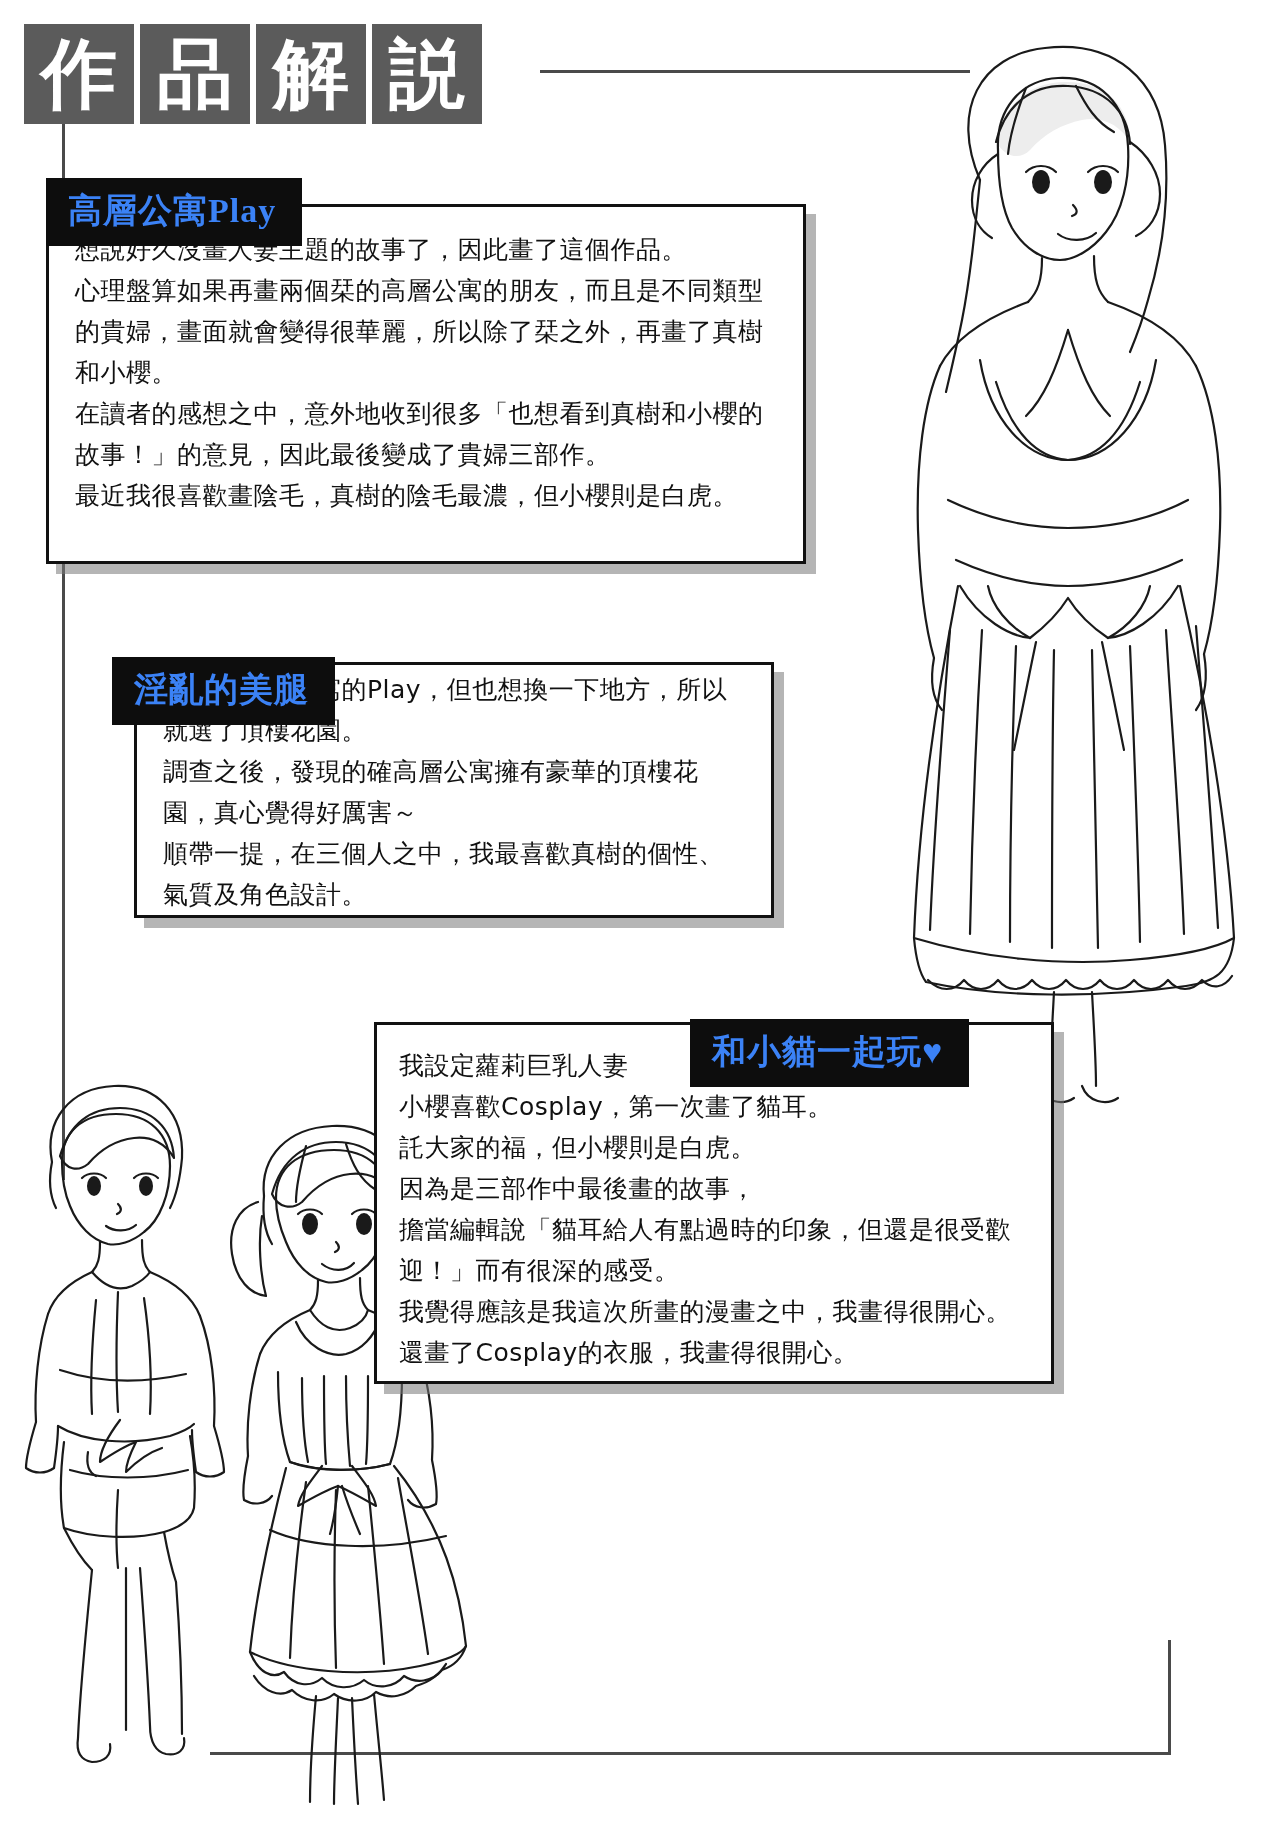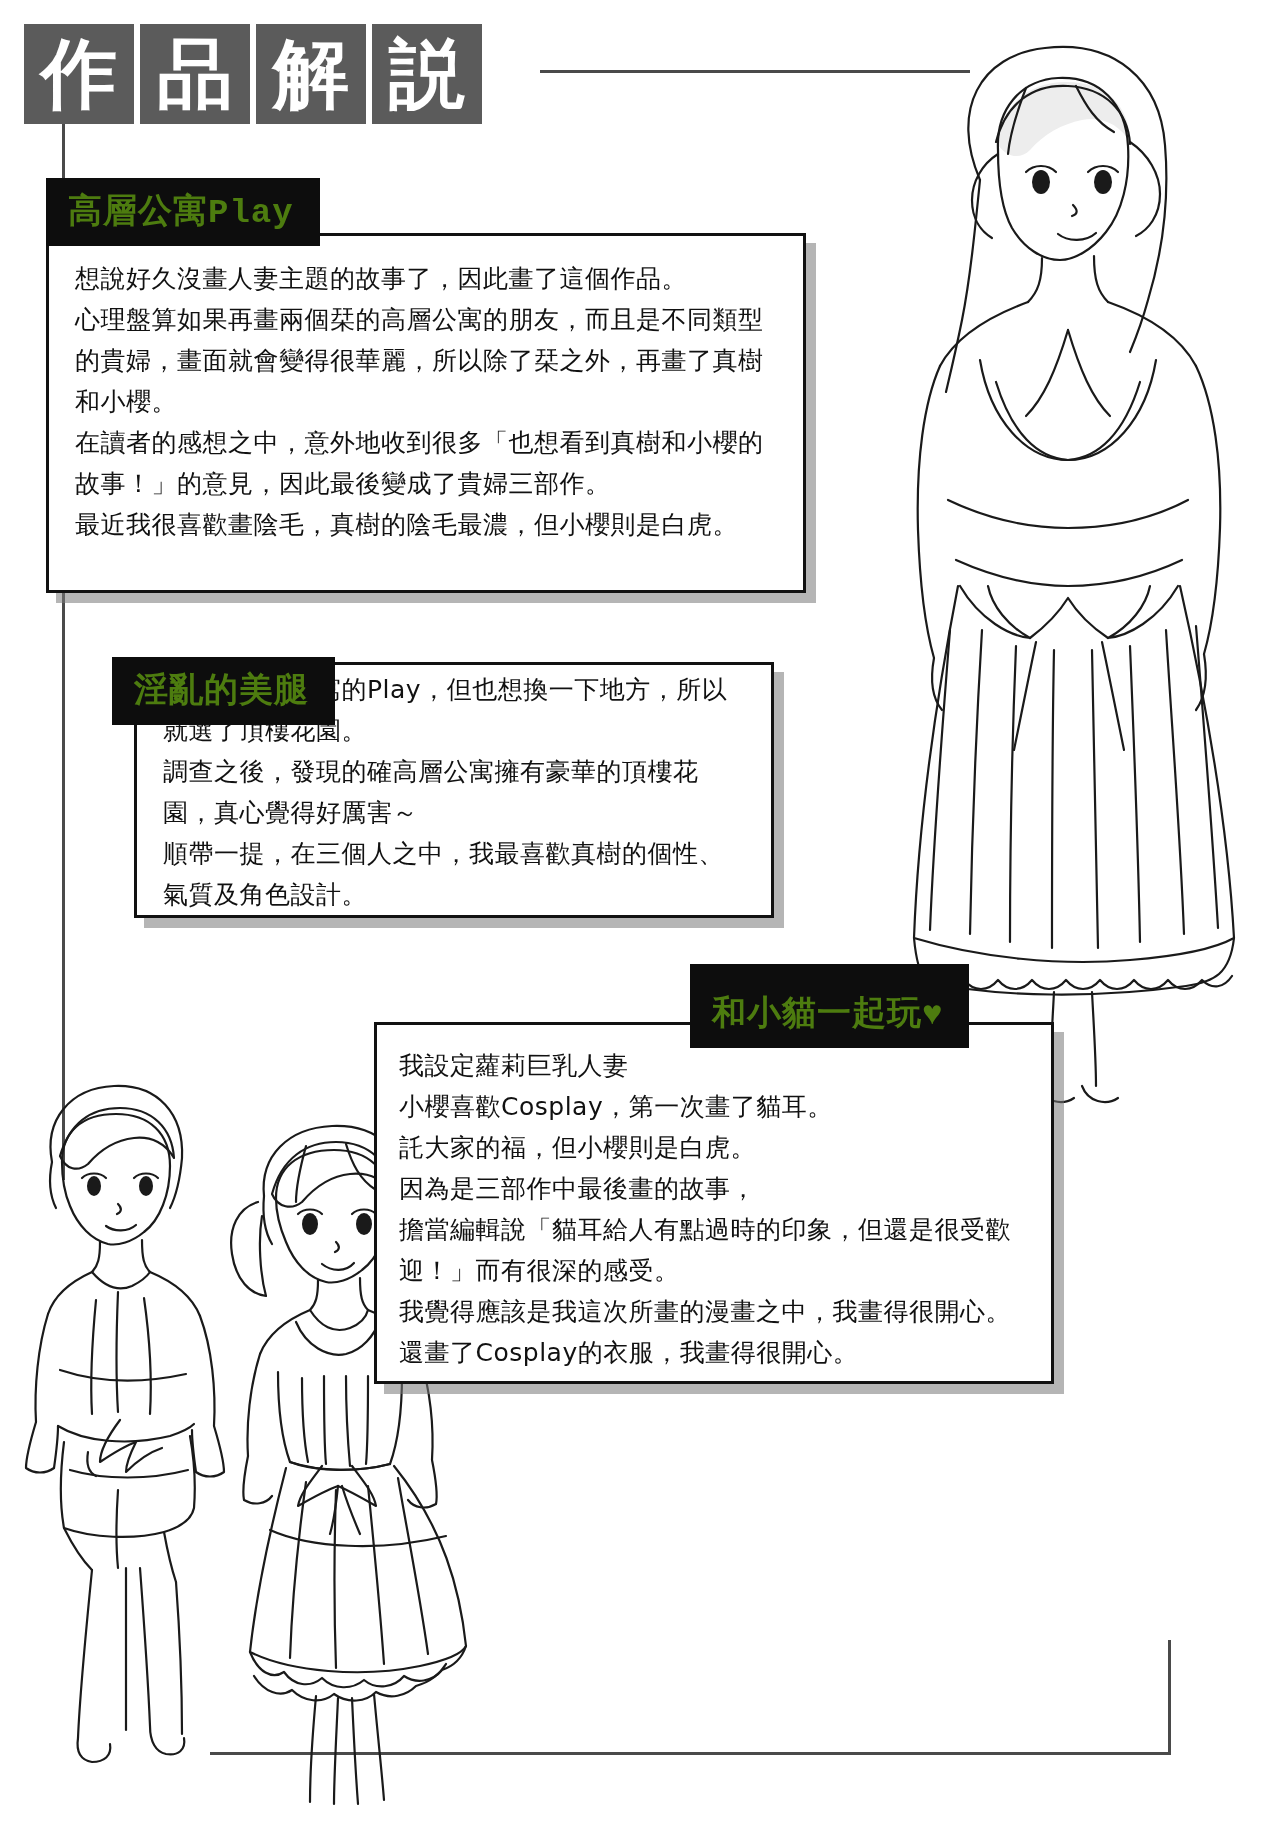--- a/index.html
+++ b/index.html
@@ -46,23 +46,23 @@
     font-size: 76px;
     line-height: 100px;
     text-align: center;
     letter-spacing: 0;
   }
 
   
   .tag {
     position: absolute;
     background: #0d0d0d;
-    color: #4d7c0f;
+    color: #3b82f6;
     font-weight: 700;
-    font-family: Liberation Mono, monospace;
+    font-family: Liberation Serif, serif;
     letter-spacing: 1px;
     z-index: 5;
     white-space: nowrap;
   }
 
   
   .textbox {
     position: absolute;
     background: #ffffff;
     border: 3px solid #111111;
@@ -287,36 +287,36 @@
 
     <path d="M106 586 C102 630 100 666 100 692"></path>
     <path d="M142 588 C144 632 146 668 148 694"></path>
     <path d="M128 588 C126 632 124 668 124 694"></path>
     <path d="M164 584 C168 628 172 664 174 690"></path>
   </svg>
 </div>
 
 <h2 class="tag" style="left:46px; top:150px; padding:10px 26px 12px 22px; font-size:34px;">高層公寓Play</h2>
 
-<div class="textbox" style="left:46px; top:204px; width:760px; height:360px; padding:22px 26px;margin-top:29px;">
+<div class="textbox" style="left:46px; top:204px; width:760px; height:360px; padding:22px 26px;">
   <p>想說好久沒畫人妻主題的故事了，因此畫了這個作品。</p>
   <p>心理盤算如果再畫兩個栞的高層公寓的朋友，而且是不同類型的貴婦，畫面就會變得很華麗，所以除了栞之外，再畫了真樹和小櫻。</p>
   <p>在讀者的感想之中，意外地收到很多「也想看到真樹和小櫻的故事！」的意見，因此最後變成了貴婦三部作。</p>
   <p>最近我很喜歡畫陰毛，真樹的陰毛最濃，但小櫻則是白虎。</p>
 </div>
 
 <h2 class="tag" style="left:112px; top:629px; padding:10px 26px 12px 22px; font-size:34px;">淫亂的美腿</h2>
 
 <div class="textbox" style="left:134px; top:662px; width:640px; height:256px; padding:4px 26px;">
   <p>雖然是高層公寓的Play，但也想換一下地方，所以就選了頂樓花園。</p>
   <p>調查之後，發現的確高層公寓擁有豪華的頂樓花園，真心覺得好厲害～</p>
   <p>順帶一提，在三個人之中，我最喜歡真樹的個性、氣質及角色設計。</p>
 </div>
 
-<h2 class="tag" style="left:690px; top:936px; padding:26px 26px 12px 22px; font-size:34px;">和小貓一起玩♥</h2>
+<h2 class="tag" style="left:690px; top:991px; padding:10px 26px 12px 22px; font-size:34px;">和小貓一起玩♥</h2>
 
 <div class="textbox" style="left:374px; top:1022px; width:680px; height:362px; padding:20px 22px;">
   <p>我設定蘿莉巨乳人妻</p>
   <p>小櫻喜歡Cosplay，第一次畫了貓耳。</p>
   <p>託大家的福，但小櫻則是白虎。</p>
   <p>因為是三部作中最後畫的故事，</p>
   <p>擔當編輯說「貓耳給人有點過時的印象，但還是很受歡迎！」而有很深的感受。</p>
   <p>我覺得應該是我這次所畫的漫畫之中，我畫得很開心。</p>
   <p>還畫了Cosplay的衣服，我畫得很開心。</p>
 </div>

